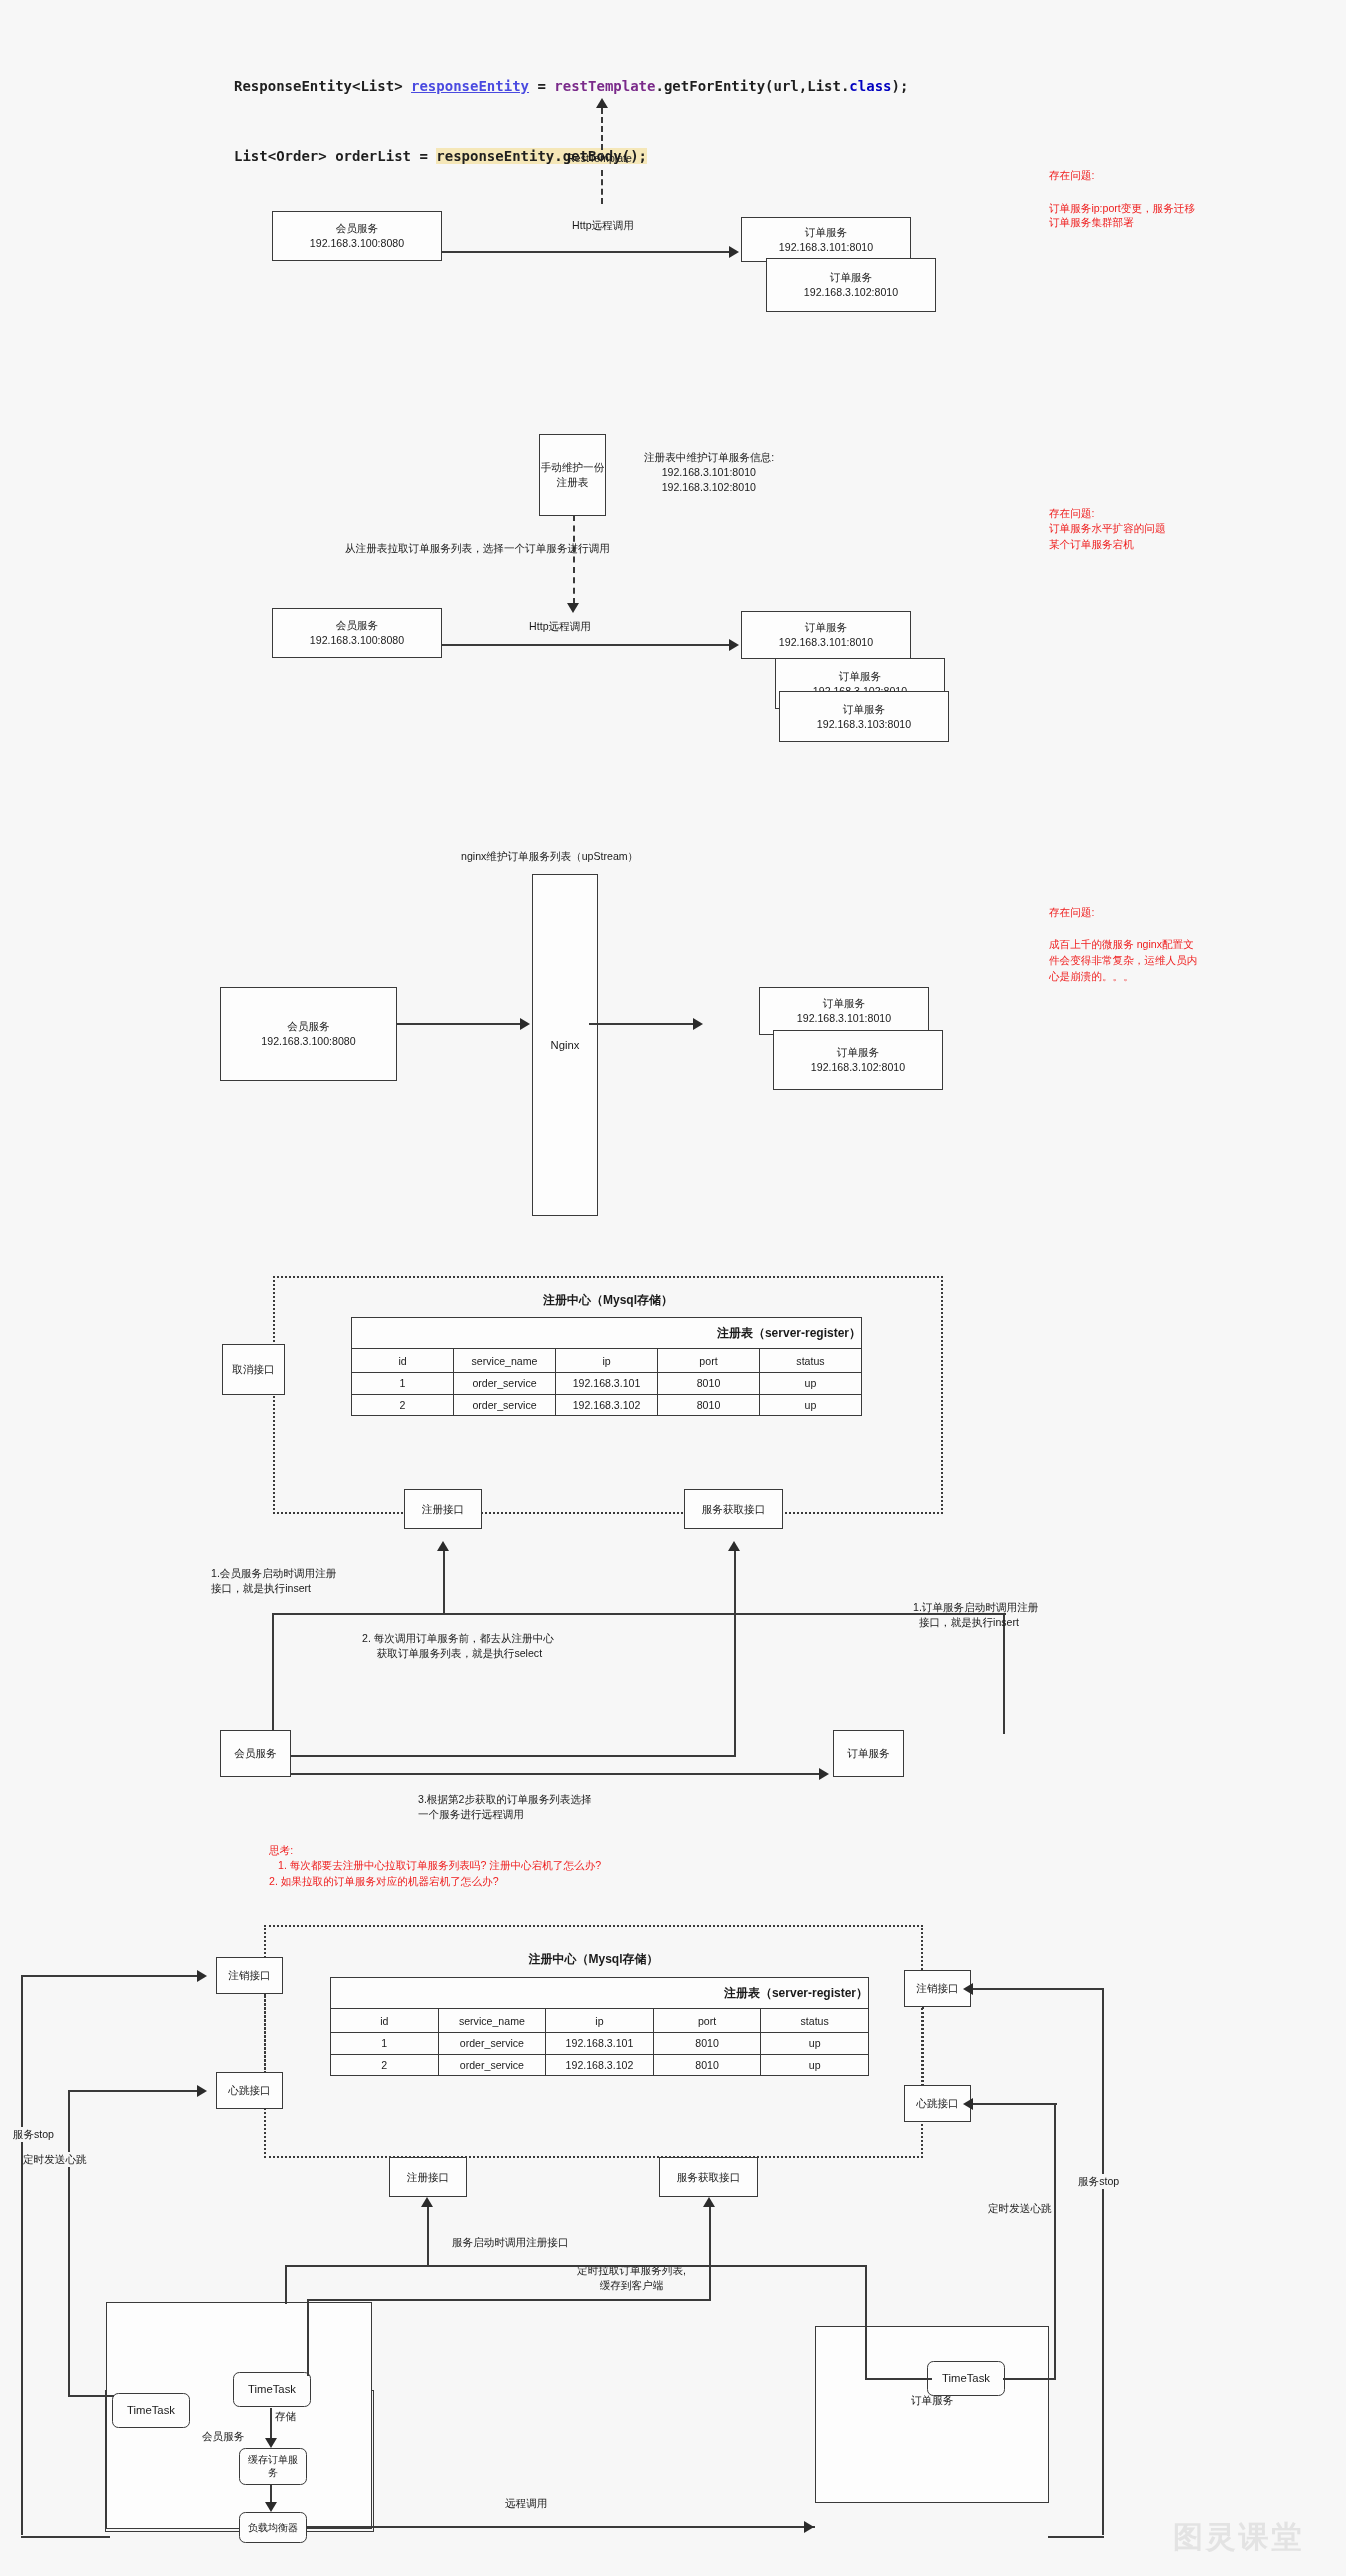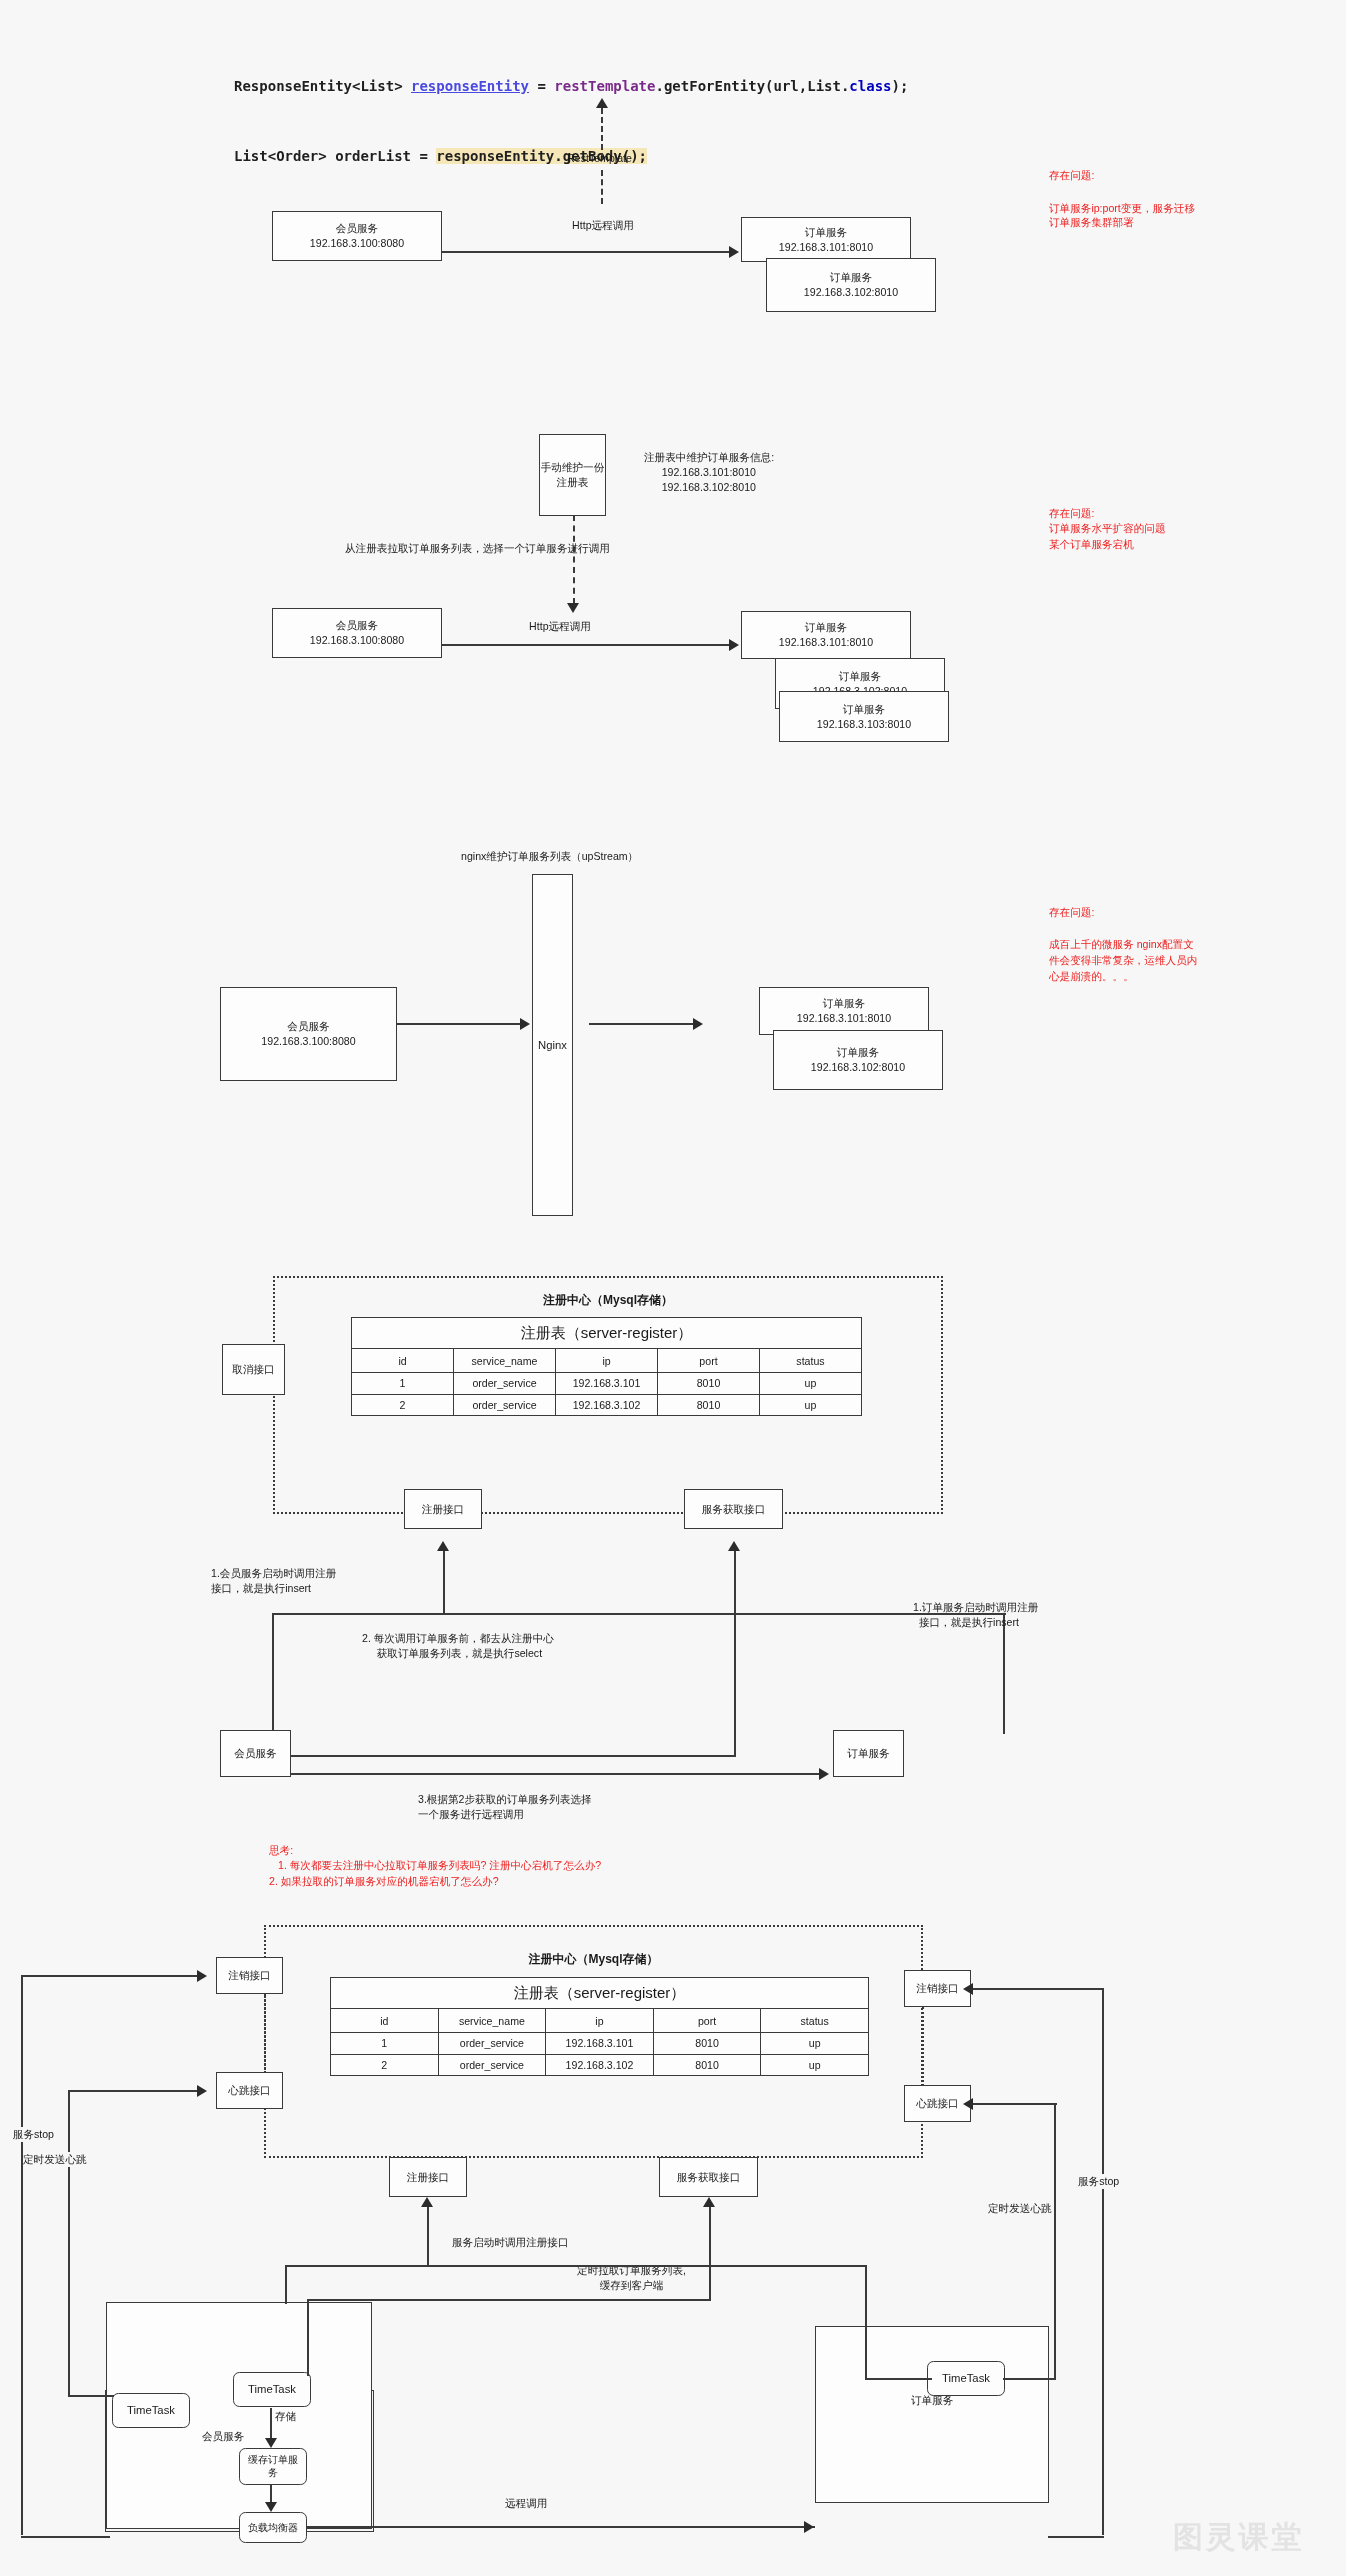--- a/index.html
+++ b/index.html
@@ -96,21 +96,21 @@
     font-size:10.6px;
     table-layout:fixed;
   }
   .regtable td,.regtable th{
     border:1.4px solid #3a3a3a;
     text-align:center;
     font-weight:400;
     padding:0;
     height:20.6px;
   }
-  .regtable .ttl{height:30px;font-weight:400;font-size:15px;}
+  .regtable .ttl{height:30px;font-weight:700;font-size:12px;text-align:right;}
   .regtable .hd{font-weight:400;height:23px;}
   .dashedarea{
     box-sizing:border-box;
     border:2.1px dotted #3a3a3a;
   }
   .secttitle{font-size:12px;font-weight:700;}
   .watermark{
     font-size:30px;color:#e3e3e3;letter-spacing:2.8px;font-weight:700;
     user-select:none;
   }
@@ -182,21 +182,21 @@
   <div class="abs box" style="left:779px;top:691px;width:170px;height:51px;">
     <span>订单服务</span>
     <span>192.168.3.103:8010</span>
   </div>
 
   <div class="abs red" style="left:1049px;top:506px;">存在问题:</div>
   <div class="abs red" style="left:1049px;top:521px;">订单服务水平扩容的问题</div>
   <div class="abs red" style="left:1049px;top:537px;">某个订单服务宕机</div>
 
   <div class="abs lbl" style="left:461px;top:849px;">nginx维护订单服务列表（upStream）</div>
-  <div class="abs box big" style="left:532px;top:874px;width:41px;height:342px;">
+  <div class="abs box big" style="left:532px;top:874px;width:66px;height:342px;">
     <span>Nginx</span>
   </div>
 
   <div class="abs box" style="left:220px;top:987px;width:177px;height:94px;">
     <span>会员服务</span>
     <span>192.168.3.100:8080</span>
   </div>
   <div class="abs hline" style="left:397px;top:1023px;width:124px;"></div>
   <div class="abs arrR" style="left:520px;top:1018px;"></div>
   <div class="abs hline" style="left:589px;top:1023px;width:106px;"></div>

